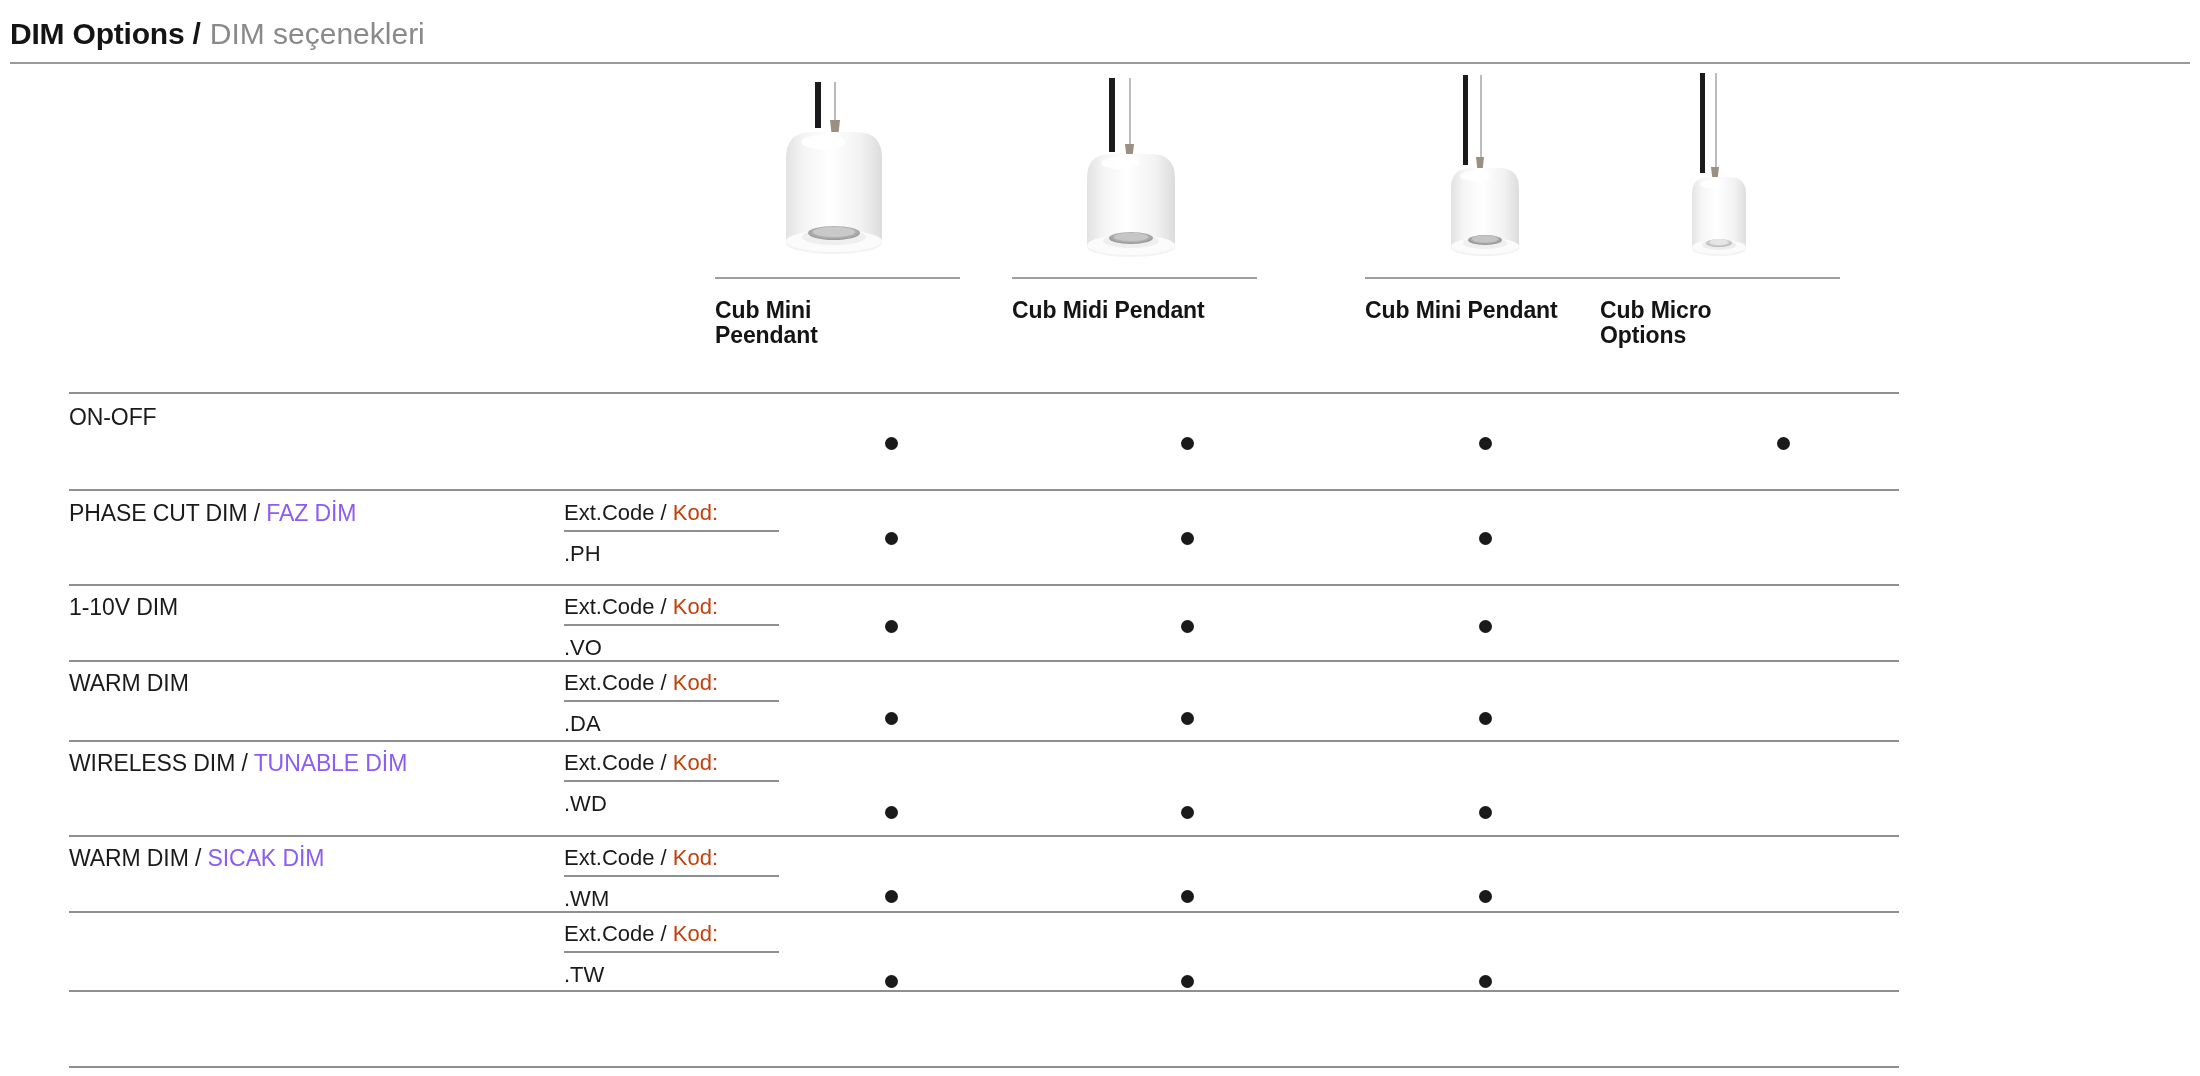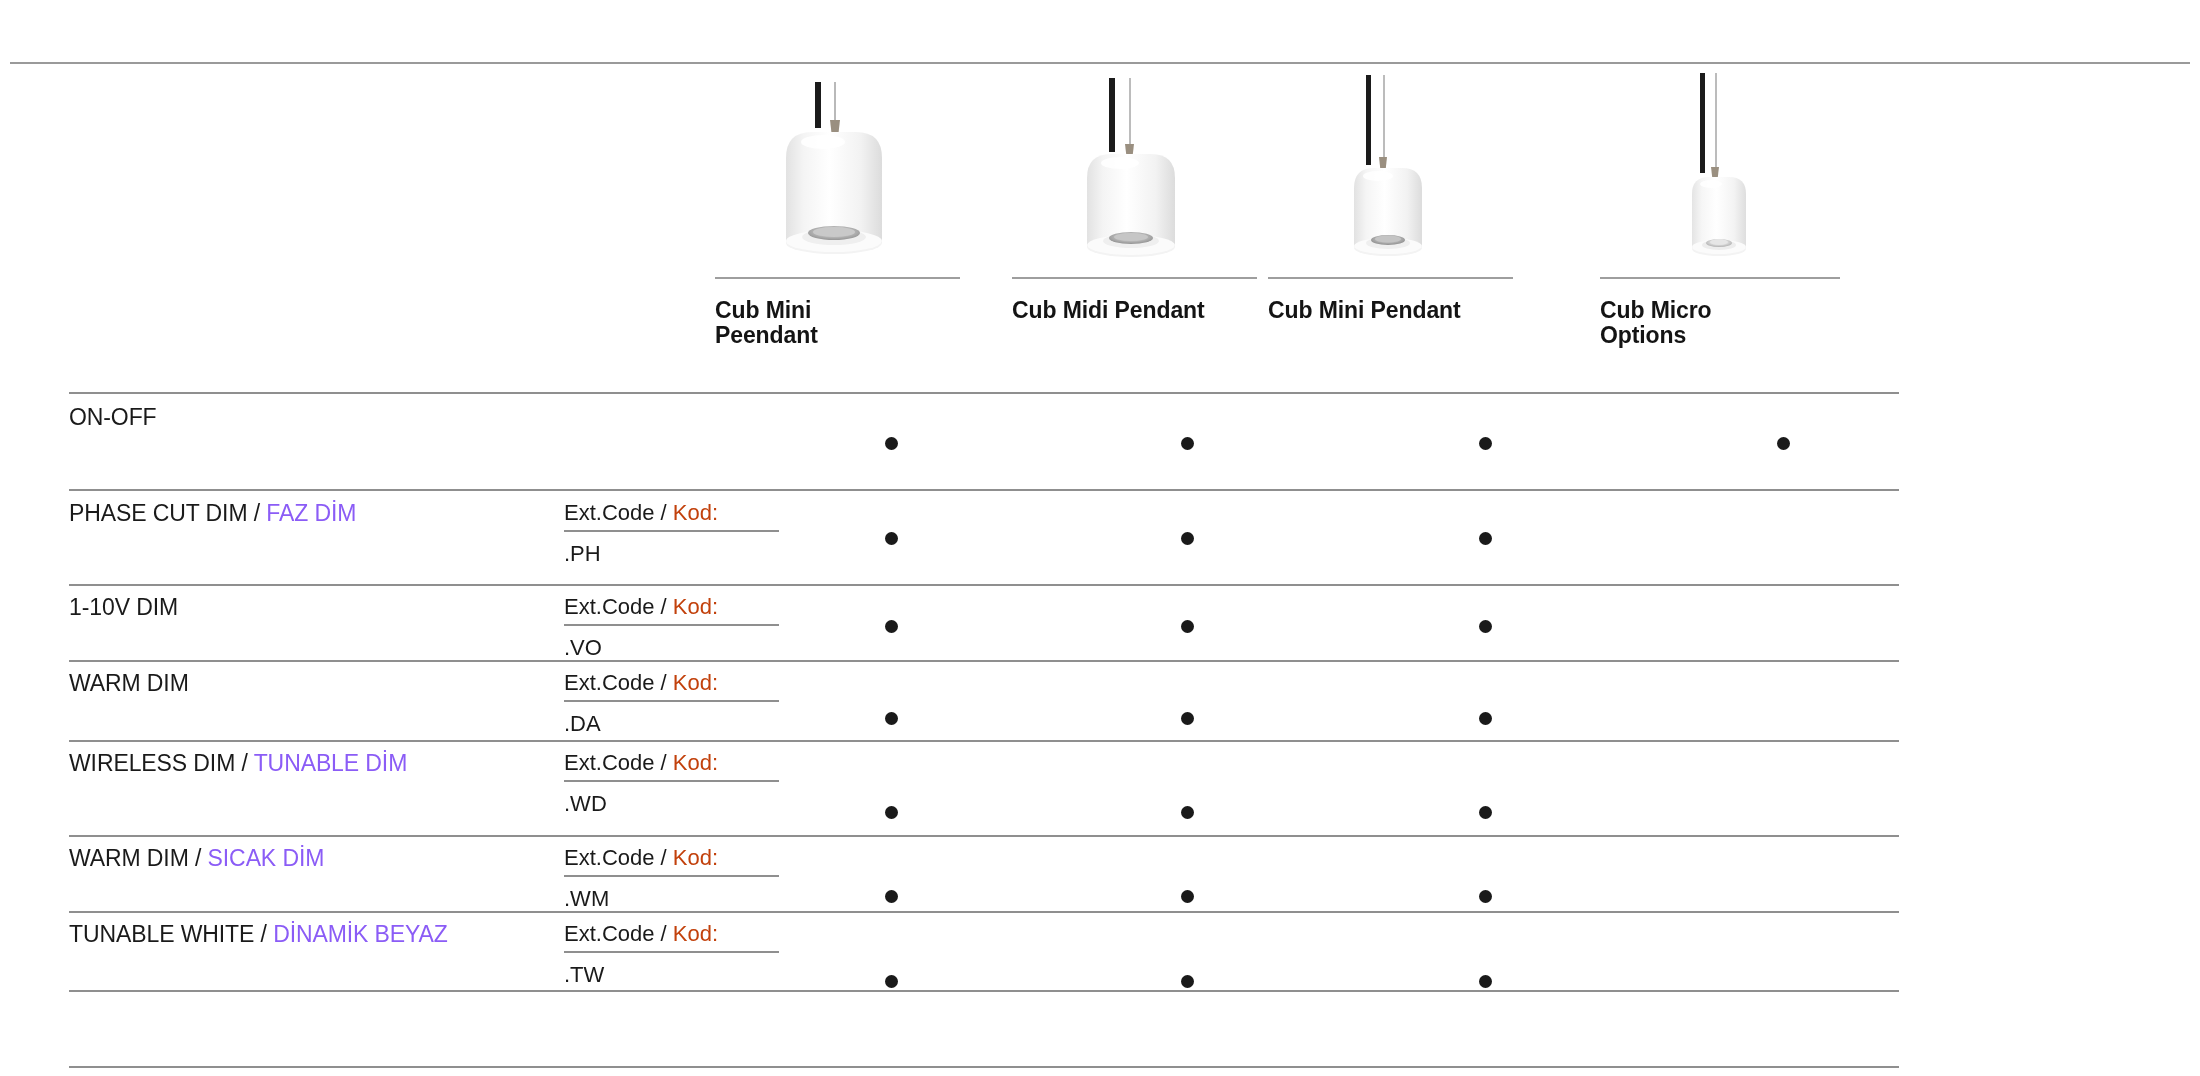--- a/index.html
+++ b/index.html
@@ -157,20 +157,24 @@
     height: 13px;
     border-radius: 50%;
     background: #1a1a1a;
   }
 </style>
 </head>
 <body>
 
 <div class="page">
 
+  <div class="title-block">
+    <span class="title-main">DIM Options /</span>
+    <span class="title-sub">DIM seçenekleri</span>
+  </div>
   <div class="title-rule"></div>
 
   <div class="header-strip">
 
     <div class="prod-col" style="left:715px; width:245px;">
       <div class="prod-img-wrap">
         <svg class="lamp-svg" width="245" height="205" viewBox="0 0 245 205">
           <defs>
             <linearGradient id="gMaxi" x1="0" y1="0" x2="1" y2="0">
               <stop offset="0%" stop-color="#e2e2e2"></stop>
@@ -238,21 +242,21 @@
           <ellipse cx="119" cy="171" rx="28" ry="7" fill="#efefef"></ellipse>
           <ellipse cx="119" cy="168" rx="22" ry="6" fill="url(#lensMidi)"></ellipse>
           <ellipse cx="119" cy="167" rx="17" ry="4" fill="#c6c6c6"></ellipse>
           <ellipse cx="108" cy="93" rx="19" ry="6" fill="#ffffff" opacity="0.85"></ellipse>
         </svg>
       </div>
       <div class="prod-underline" style="width:245px;"></div>
       <div class="prod-label">Cub Midi Pendant</div>
     </div>
 
-    <div class="prod-col" style="left:1268px; width:245px;">
+    <div class="prod-col" style="left:1365px; width:245px;">
       <div class="prod-img-wrap">
         <svg class="lamp-svg" width="245" height="205" viewBox="0 0 245 205">
           <defs>
             <linearGradient id="gMini" x1="0" y1="0" x2="1" y2="0">
               <stop offset="0%" stop-color="#e2e2e2"></stop>
               <stop offset="18%" stop-color="#f5f5f5"></stop>
               <stop offset="45%" stop-color="#ffffff"></stop>
               <stop offset="78%" stop-color="#f2f2f2"></stop>
               <stop offset="100%" stop-color="#dcdcdc"></stop>
             </linearGradient>
@@ -349,20 +353,19 @@
       <div class="row-label" style="top: 750px;"><span>WIRELESS DIM /</span><span class="sub"> TUNABLE DİM</span></div>
       <div class="code-cell" style="top: 750px;"><div class="code-head"><span>Ext.Code / </span><span class="sub">Kod:</span></div><div class="code-val">.WD</div></div>
       <div class="dot" style="left: 826px; top: 806px;"></div>
       <div class="dot" style="left: 1122px; top: 806px;"></div>
       <div class="dot" style="left: 1420px; top: 806px;"></div>
       <div class="row-label" style="top: 845px;"><span>WARM DIM /</span><span class="sub"> SICAK DİM</span></div>
       <div class="code-cell" style="top: 845px;"><div class="code-head"><span>Ext.Code / </span><span class="sub">Kod:</span></div><div class="code-val">.WM</div></div>
       <div class="dot" style="left: 826px; top: 890px;"></div>
       <div class="dot" style="left: 1122px; top: 890px;"></div>
       <div class="dot" style="left: 1420px; top: 890px;"></div>
-      <div class="row-label" style="top: 921px;"><span>TUNABLE WHITE /</span><span class="sub"> DİNAMİK BEYAZ</span></div>
       <div class="code-cell" style="top: 921px;"><div class="code-head"><span>Ext.Code / </span><span class="sub">Kod:</span></div><div class="code-val">.TW</div></div>
       <div class="dot" style="left: 826px; top: 975px;"></div>
       <div class="dot" style="left: 1122px; top: 975px;"></div>
       <div class="dot" style="left: 1420px; top: 975px;"></div>
     </div>
 
 </div>
 
 </body></html>

